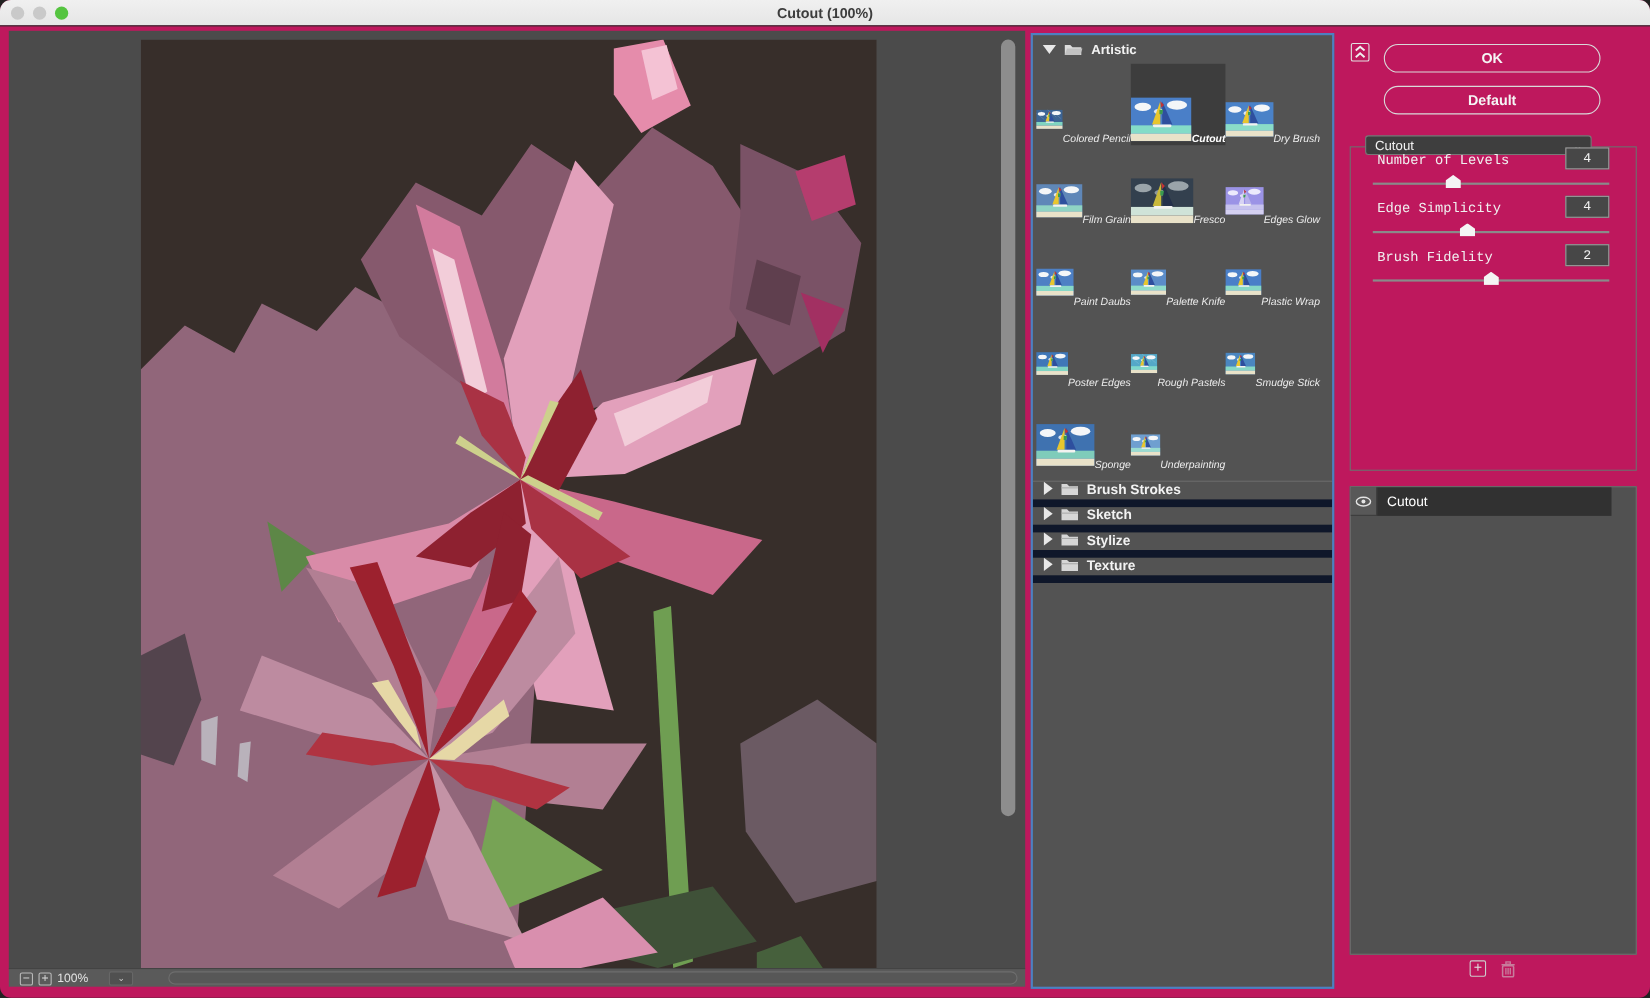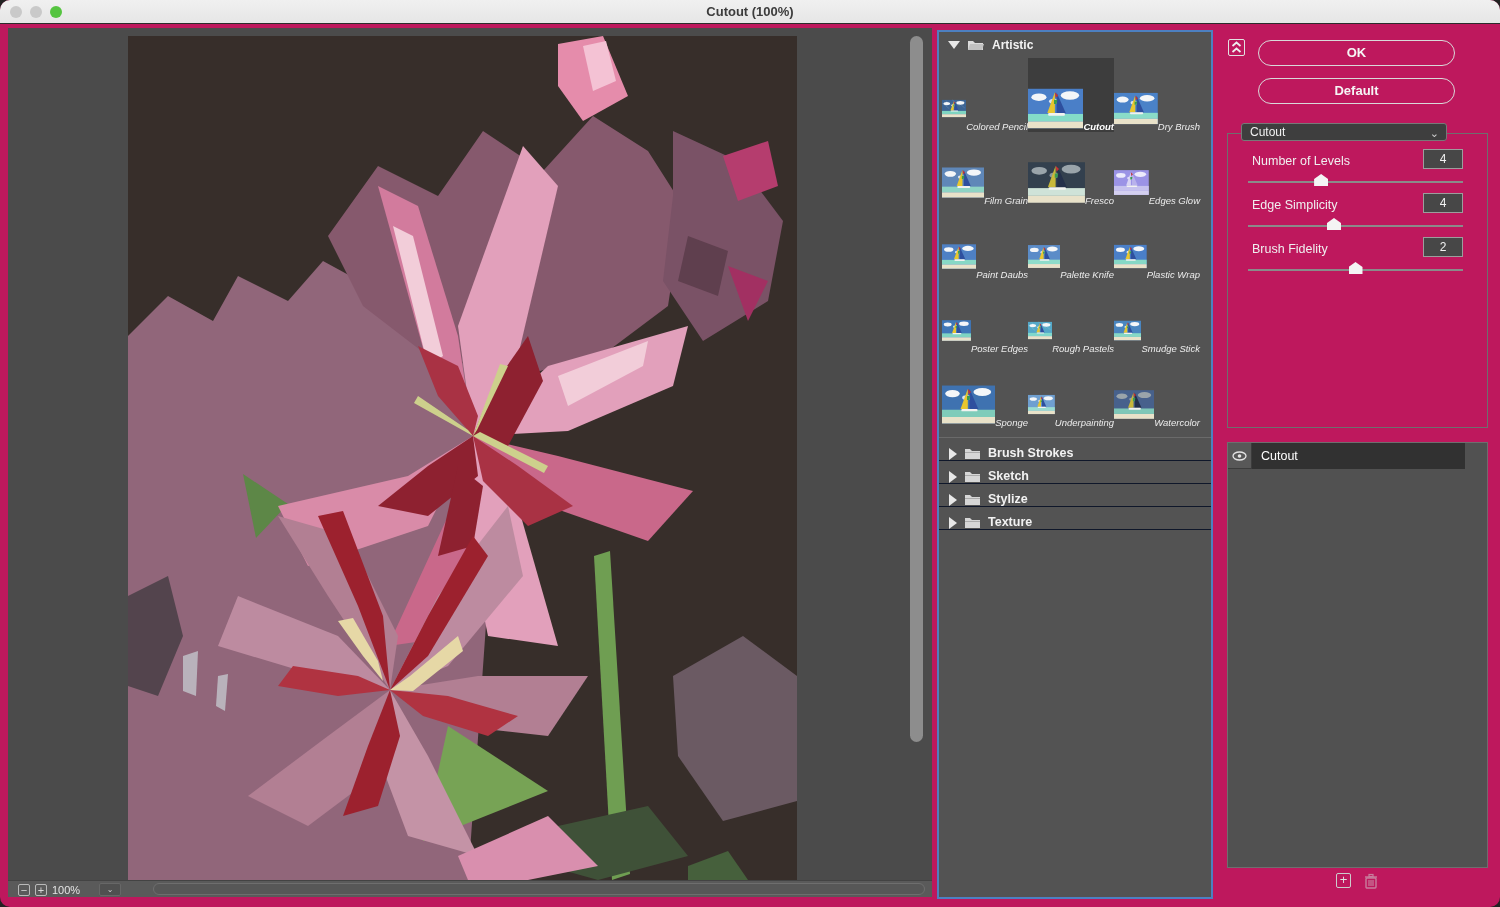--- a/index.html
+++ b/index.html
@@ -47,42 +47,42 @@
   .cat-label { color:#f2f2f2; font-size:12px; font-weight:bold; }
   .thumb-grid { position:relative; display:grid; grid-template-columns:86px 86px 86px;
     padding-left:3px; }
   .thumb-cell { width:86px; height:74px; display:flex; flex-direction:row; align-items:flex-end;
     padding-top:4px;font-style:italic; }
   .thumb-cell.selected { background:#3d3d3d; }
   .thumb-img { width:66px; height:47px; }
   .thumb-label { margin-top:2px; color:#ececec; font-size:9.5px; white-space:nowrap; }
   .thumb-cell.selected .thumb-label { font-weight:bold; color:#ffffff; }
   .folder-list { margin-top:9px; border-top:1px solid #6a6a6a; }
-  .folder-row { display:flex; align-items:flex-end; gap:7px; height:23px; padding-left:10px;
-    border-bottom:1px solid #0f172a; }
+  .folder-row { display:flex; align-items:flex-start; gap:7px; height:23px; padding-left:10px;
+    border-bottom:7px solid #0f172a; }
   .folder-row .cat-label { font-size:12.5px; }
 
   
   .collapse-btn { position:absolute; left:1228px; top:39px; width:17px; height:17px;
     border:1px solid #e2e2e2; border-radius:2px; display:flex; flex-direction:column;
     align-items:center; justify-content:center; }
   .pill-btn { position:absolute; left:1258px; width:197px; height:26px; border-radius:13px;
     border:1.5px solid #d9d9d9; background:transparent; color:#f5f5f5; font-size:13px;
     font-weight:bold; text-align:center; line-height:23px; }
   .btn-ok { top:40px; }
   .btn-default { top:78px; }
 
   .settings-box { position:absolute; left:1227px; top:133px; width:261px; height:295px;
     border:1px solid #6e6e6e; }
   .filter-select { position:absolute; left:1241px; top:123px; width:206px; height:18px;
     background:#3e3e3e; border:1px solid #787878; border-radius:3px; color:#f2f2f2;
     font-size:12px; line-height:16px; padding-left:8px; }
   .filter-select .chev { position:absolute; right:7px; top:1px; color:#cfcfcf; font-size:11px; }
 
-  .sliders { position:absolute; left:1248px; top:148px; width:215px; }
+  .sliders { position:absolute; left:1248px; top:133px; width:215px;font-family:Liberation Mono, monospace; }
   .slider-group { position:relative; height:44px; }
   .slider-label { position:absolute; left:4px; top:6px; color:#f0f0f0; font-size:12.5px; }
   .slider-value { position:absolute; right:0px; top:1px; width:40px; height:20px;
     background:#474747; border:1px solid #9d9d9d; color:#f2f2f2; font-size:12px;
     text-align:center; line-height:18px; }
   .slider-track { position:absolute; left:0; top:33px; width:215px; height:2px; background:#8a8a8a; }
   .slider-thumb { position:absolute; top:26px; width:14px; height:12px; background:#f4f4f4;
     clip-path:polygon(50% 0,100% 42%,100% 100%,0 100%,0 42%); }
 
   
@@ -432,36 +432,20 @@
             <ellipse cx="31" cy="15" rx="6" ry="3" fill="#f4f6f8" opacity="0.85"></ellipse>
             <rect y="30" width="66" height="9" fill="#9adcd0"></rect>
             <rect y="39" width="66" height="8" fill="#e9e2c9"></rect>
             <polygon points="32,4 23,29 32,29" fill="#e8c62e"></polygon>
             <polygon points="34,4 34,29 45,29" fill="#2e4f9e"></polygon>
             <polygon points="32,4 36,8 33,11" fill="#c23434"></polygon>
             <polygon points="31,13 35,13 34,18 31,18" fill="#3a9a50"></polygon>
             <rect x="24" y="29" width="20" height="3" rx="1.2" fill="#f2f2f0"></rect>
           </svg>
           <div class="thumb-label">Underpainting</div>
-        </div>
-        <div class="thumb-cell">
-          <svg class="thumb-img" viewBox="0 0 66 47">
-            <rect width="66" height="47" fill="#47618c"></rect>
-            <ellipse cx="13" cy="10" rx="9" ry="4.5" fill="#9aa4aa"></ellipse>
-            <ellipse cx="50" cy="8" rx="11" ry="5" fill="#9aa4aa"></ellipse>
-            <ellipse cx="31" cy="15" rx="6" ry="3" fill="#9aa4aa" opacity="0.85"></ellipse>
-            <rect y="30" width="66" height="9" fill="#7fc8b8"></rect>
-            <rect y="39" width="66" height="8" fill="#e9e2c9"></rect>
-            <polygon points="32,4 23,29 32,29" fill="#c8b83a"></polygon>
-            <polygon points="34,4 34,29 45,29" fill="#24304a"></polygon>
-            <polygon points="32,4 36,8 33,11" fill="#c23434"></polygon>
-            <polygon points="31,13 35,13 34,18 31,18" fill="#3a9a50"></polygon>
-            <rect x="24" y="29" width="20" height="3" rx="1.2" fill="#f2f2f0"></rect>
-          </svg>
-          <div class="thumb-label">Watercolor</div>
         </div>
       </div>
     <div class="folder-list" id="folder-list">
         <div class="folder-row">
           <div class="tri-right"></div>
           <svg width="17" height="13">
             <path d="M1,2 L6,2 L8,4 L16,4 L16,12 L1,12 Z" fill="#d6d6d6"></path>
             <rect x="1" y="5" width="15" height="1" fill="#ababab"></rect>
           </svg>
           <span class="cat-label">Brush Strokes</span>

